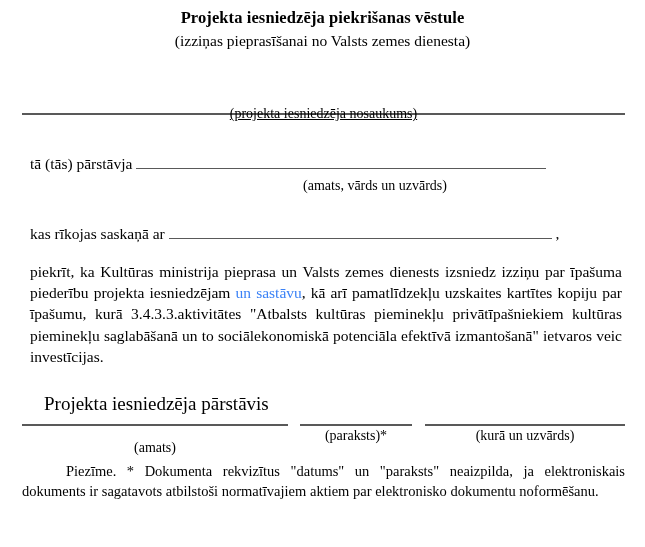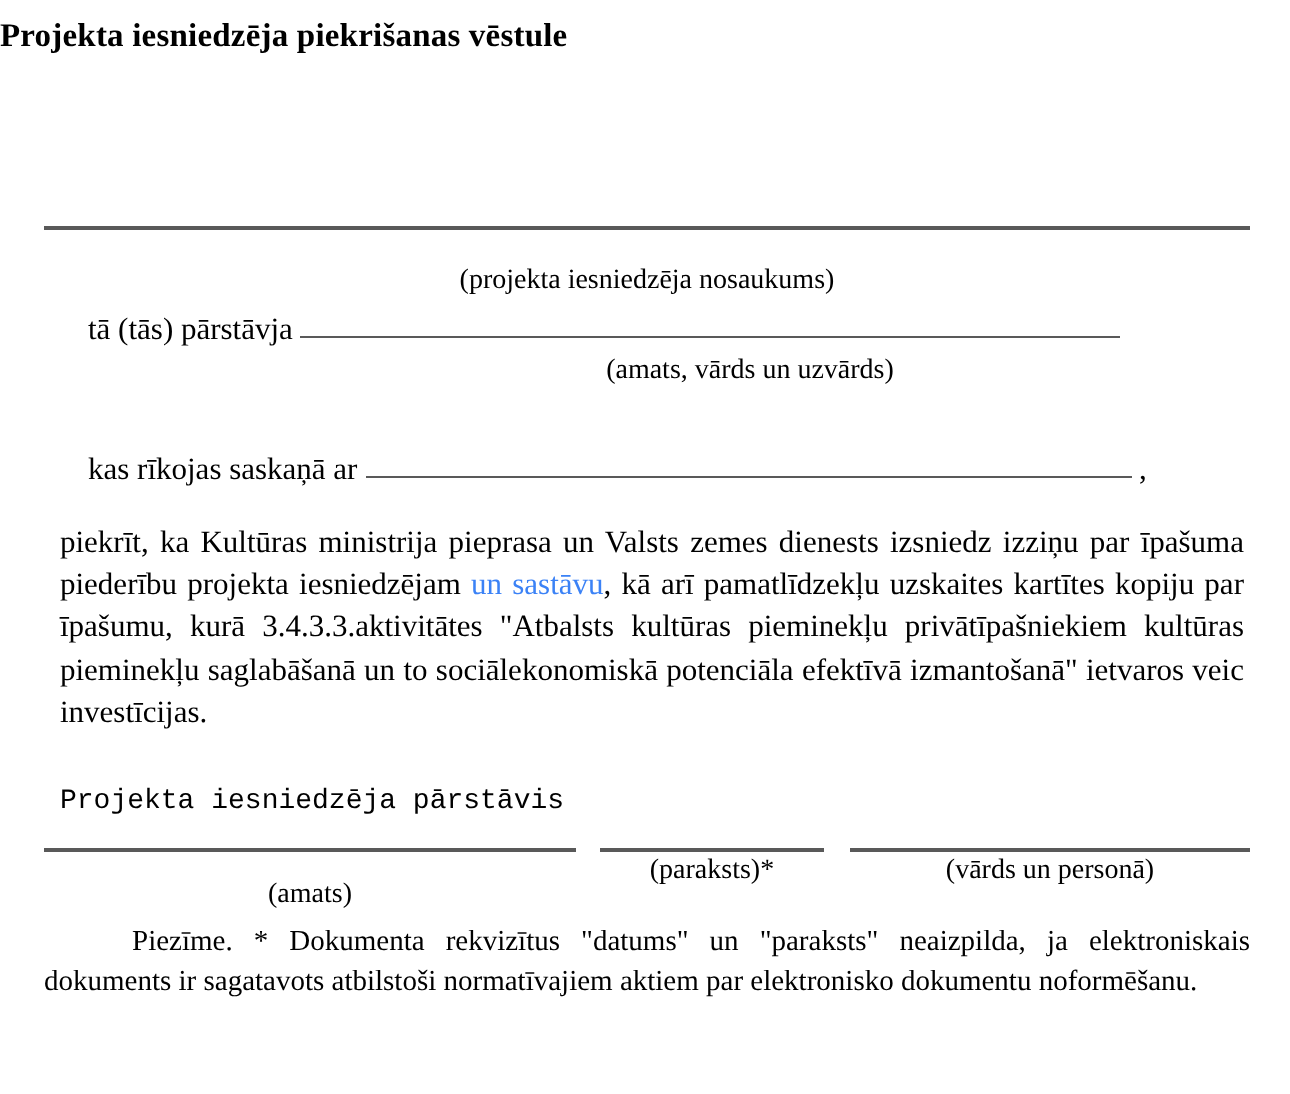--- a/index.html
+++ b/index.html
@@ -22,21 +22,21 @@
     height: 547px;
     box-sizing: border-box;
   }
 
   
   .title-block {
     position: absolute;
     left: 0;
     top: 8px;
     width: 645px;
-    text-align: left;
+    text-align: center;
   }
   .doc-title {
     font-size: 16.5px;
     font-weight: bold;
     letter-spacing: 0.1px;
     line-height: 1.25;
   }
   .doc-subtitle {
     font-size: 15.5px;
     font-weight: normal;
@@ -67,29 +67,28 @@
   }
   .rule-name      { left: 22px;  top: 113px; width: 603px; }
 
   
   .caption {
     position: absolute;
     text-align: center;
     font-size: 14px;
     line-height: 1.2;
   }
-  .caption-name   { left: 22px;  top: 133px; width: 603px; }
+  .caption-name   { left: 22px;  top: 106px; width: 603px; text-decoration: underline; }
 
   
   .field-row {
     position: absolute;
     font-size: 15.5px;
     white-space: nowrap;
     line-height: 1.25;
-    margin-left: 14px;
   }
   .row-parstavja  { left: 30px;  top: 152px; }
   .row-persona    { left: 30px;  top: 198px; }
   .row-saskana    { left: 30px;  top: 222px; }
 
   .fill {
     display: inline-block;
     border-bottom: 1px solid #595959;
     vertical-align: baseline;
     height: 1.05em;
@@ -111,25 +110,24 @@
     text-align: justify;
     text-justify: inter-word;
   }
   .body-par .hl {
     color: #3b82f6;
   }
 
   
   .sig-heading {
     position: absolute;
-    left: 30px;
+    left: 44px;
     top: 393px;
-    font-size: 14px;
+    font-size: 19px;
     white-space: nowrap;
-    font-family: Liberation Mono, monospace;
   }
   .rule-amats   { left: 22px;  top: 424px; width: 266px; }
   .rule-paraksts{ left: 300px; top: 424px; width: 112px; }
   .rule-vards   { left: 425px; top: 424px; width: 200px; }
 
   .caption-amats    { left: 22px;  top: 440px; width: 266px; }
   .caption-paraksts { left: 300px; top: 428px; width: 112px; }
   .caption-vards    { left: 425px; top: 428px; width: 200px; }
 
   
@@ -145,20 +143,21 @@
     text-indent: 44px;
   }
 </style>
 </head>
 <body>
 
 <div class="page">
 
   <div class="title-block">
     <div class="doc-title">Projekta iesniedzēja piekrišanas vēstule</div>
+    <div class="doc-subtitle">(izziņas pieprasīšanai no Valsts zemes dienesta)</div>
   </div>
 
 
   <div class="rule rule-name"></div>
   <div class="caption caption-name">(projekta iesniedzēja nosaukums)</div>
 
   <div class="field-row row-parstavja"><span>tā (tās) pārstāvja</span> <span class="fill fill-parstavja"></span></div>
   <div class="caption caption-amats-vards">(amats, vārds un uzvārds)</div>
 
 
@@ -167,17 +166,17 @@
   <div class="body-par"><span>piekrīt, ka Kultūras ministrija pieprasa un Valsts zemes dienests izsniedz izziņu par īpašuma piederību projekta iesniedzējam </span><span class="hl">un sastāvu</span><span>, kā arī pamatlīdzekļu uzskaites kartītes kopiju par īpašumu, kurā 3.4.3.3.aktivitātes "Atbalsts kultūras pieminekļu privātīpašniekiem kultūras pieminekļu saglabāšanā un to sociālekonomiskā potenciāla efektīvā izmantošanā" ietvaros veic investīcijas.</span></div>
 
   <div class="sig-heading">Projekta iesniedzēja pārstāvis</div>
 
   <div class="rule rule-amats"></div>
   <div class="rule rule-paraksts"></div>
   <div class="rule rule-vards"></div>
 
   <div class="caption caption-amats">(amats)</div>
   <div class="caption caption-paraksts">(paraksts)*</div>
-  <div class="caption caption-vards">(vārds un personā)</div>
+  <div class="caption caption-vards">(kurā un uzvārds)</div>
 
   <div class="footnote">Piezīme. * Dokumenta rekvizītus "datums" un "paraksts" neaizpilda, ja elektroniskais dokuments ir sagatavots atbilstoši normatīvajiem aktiem par elektronisko dokumentu noformēšanu.</div>
 
 </div>
 
 </body></html>

